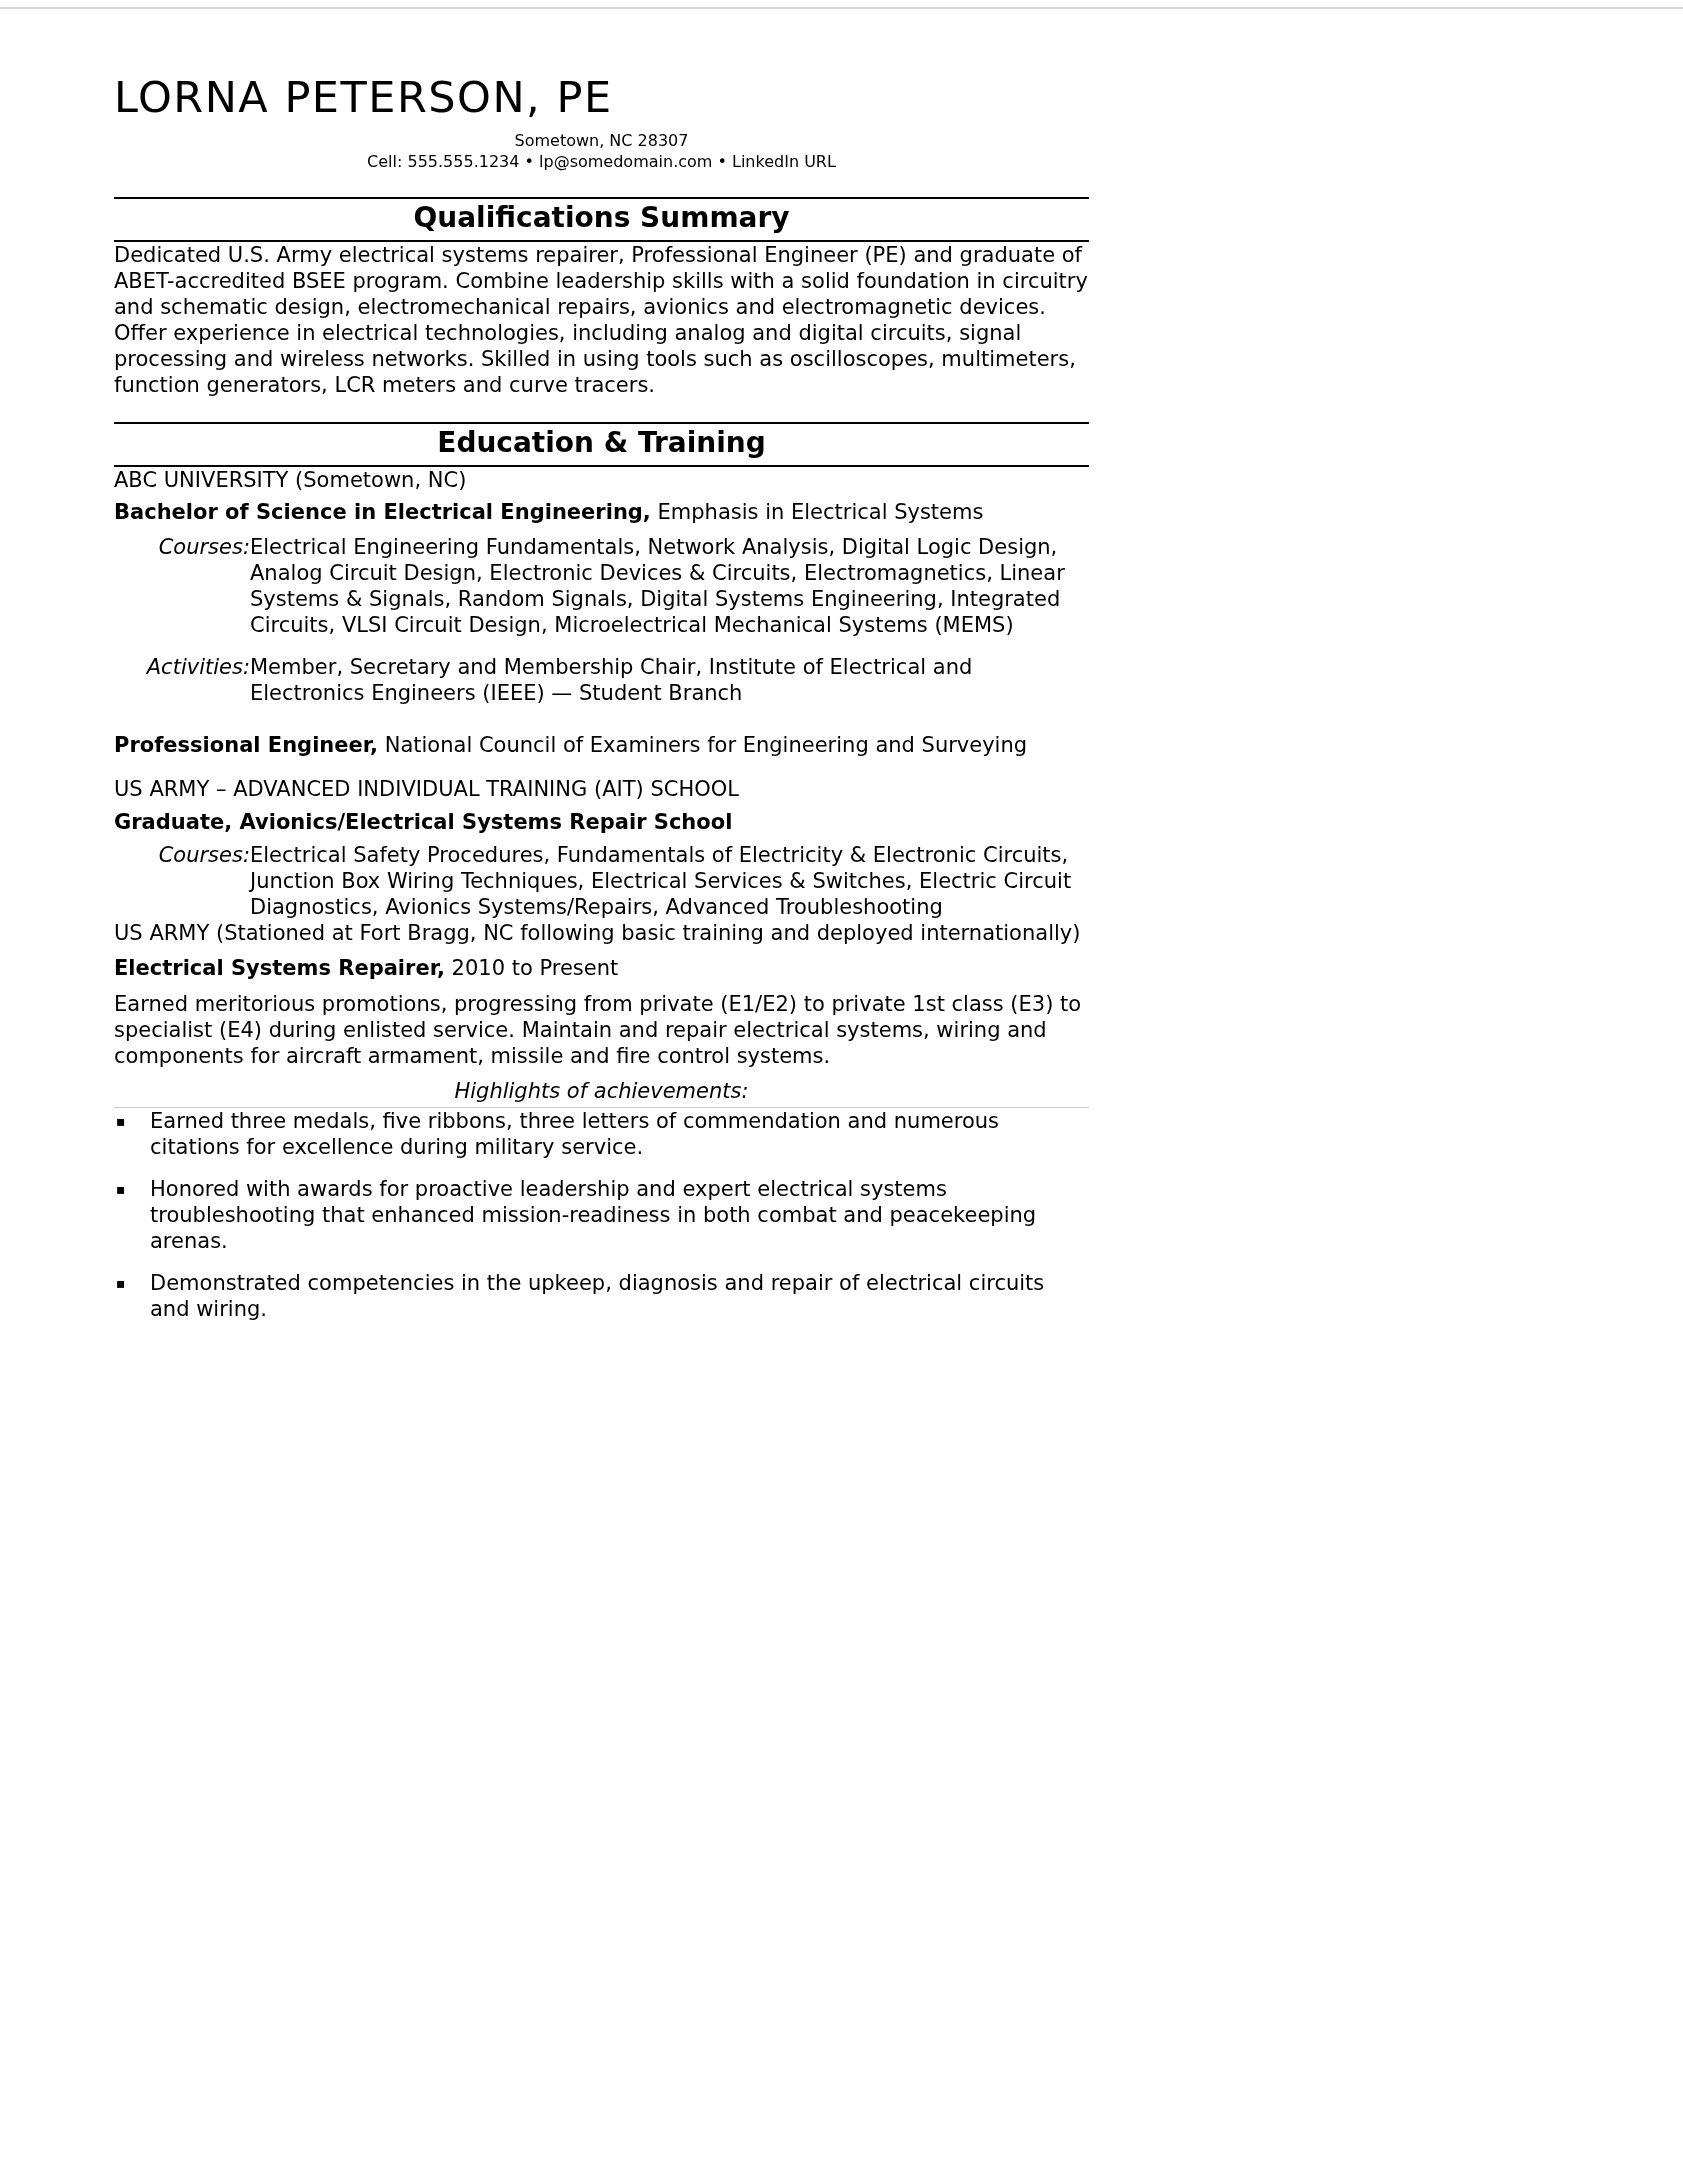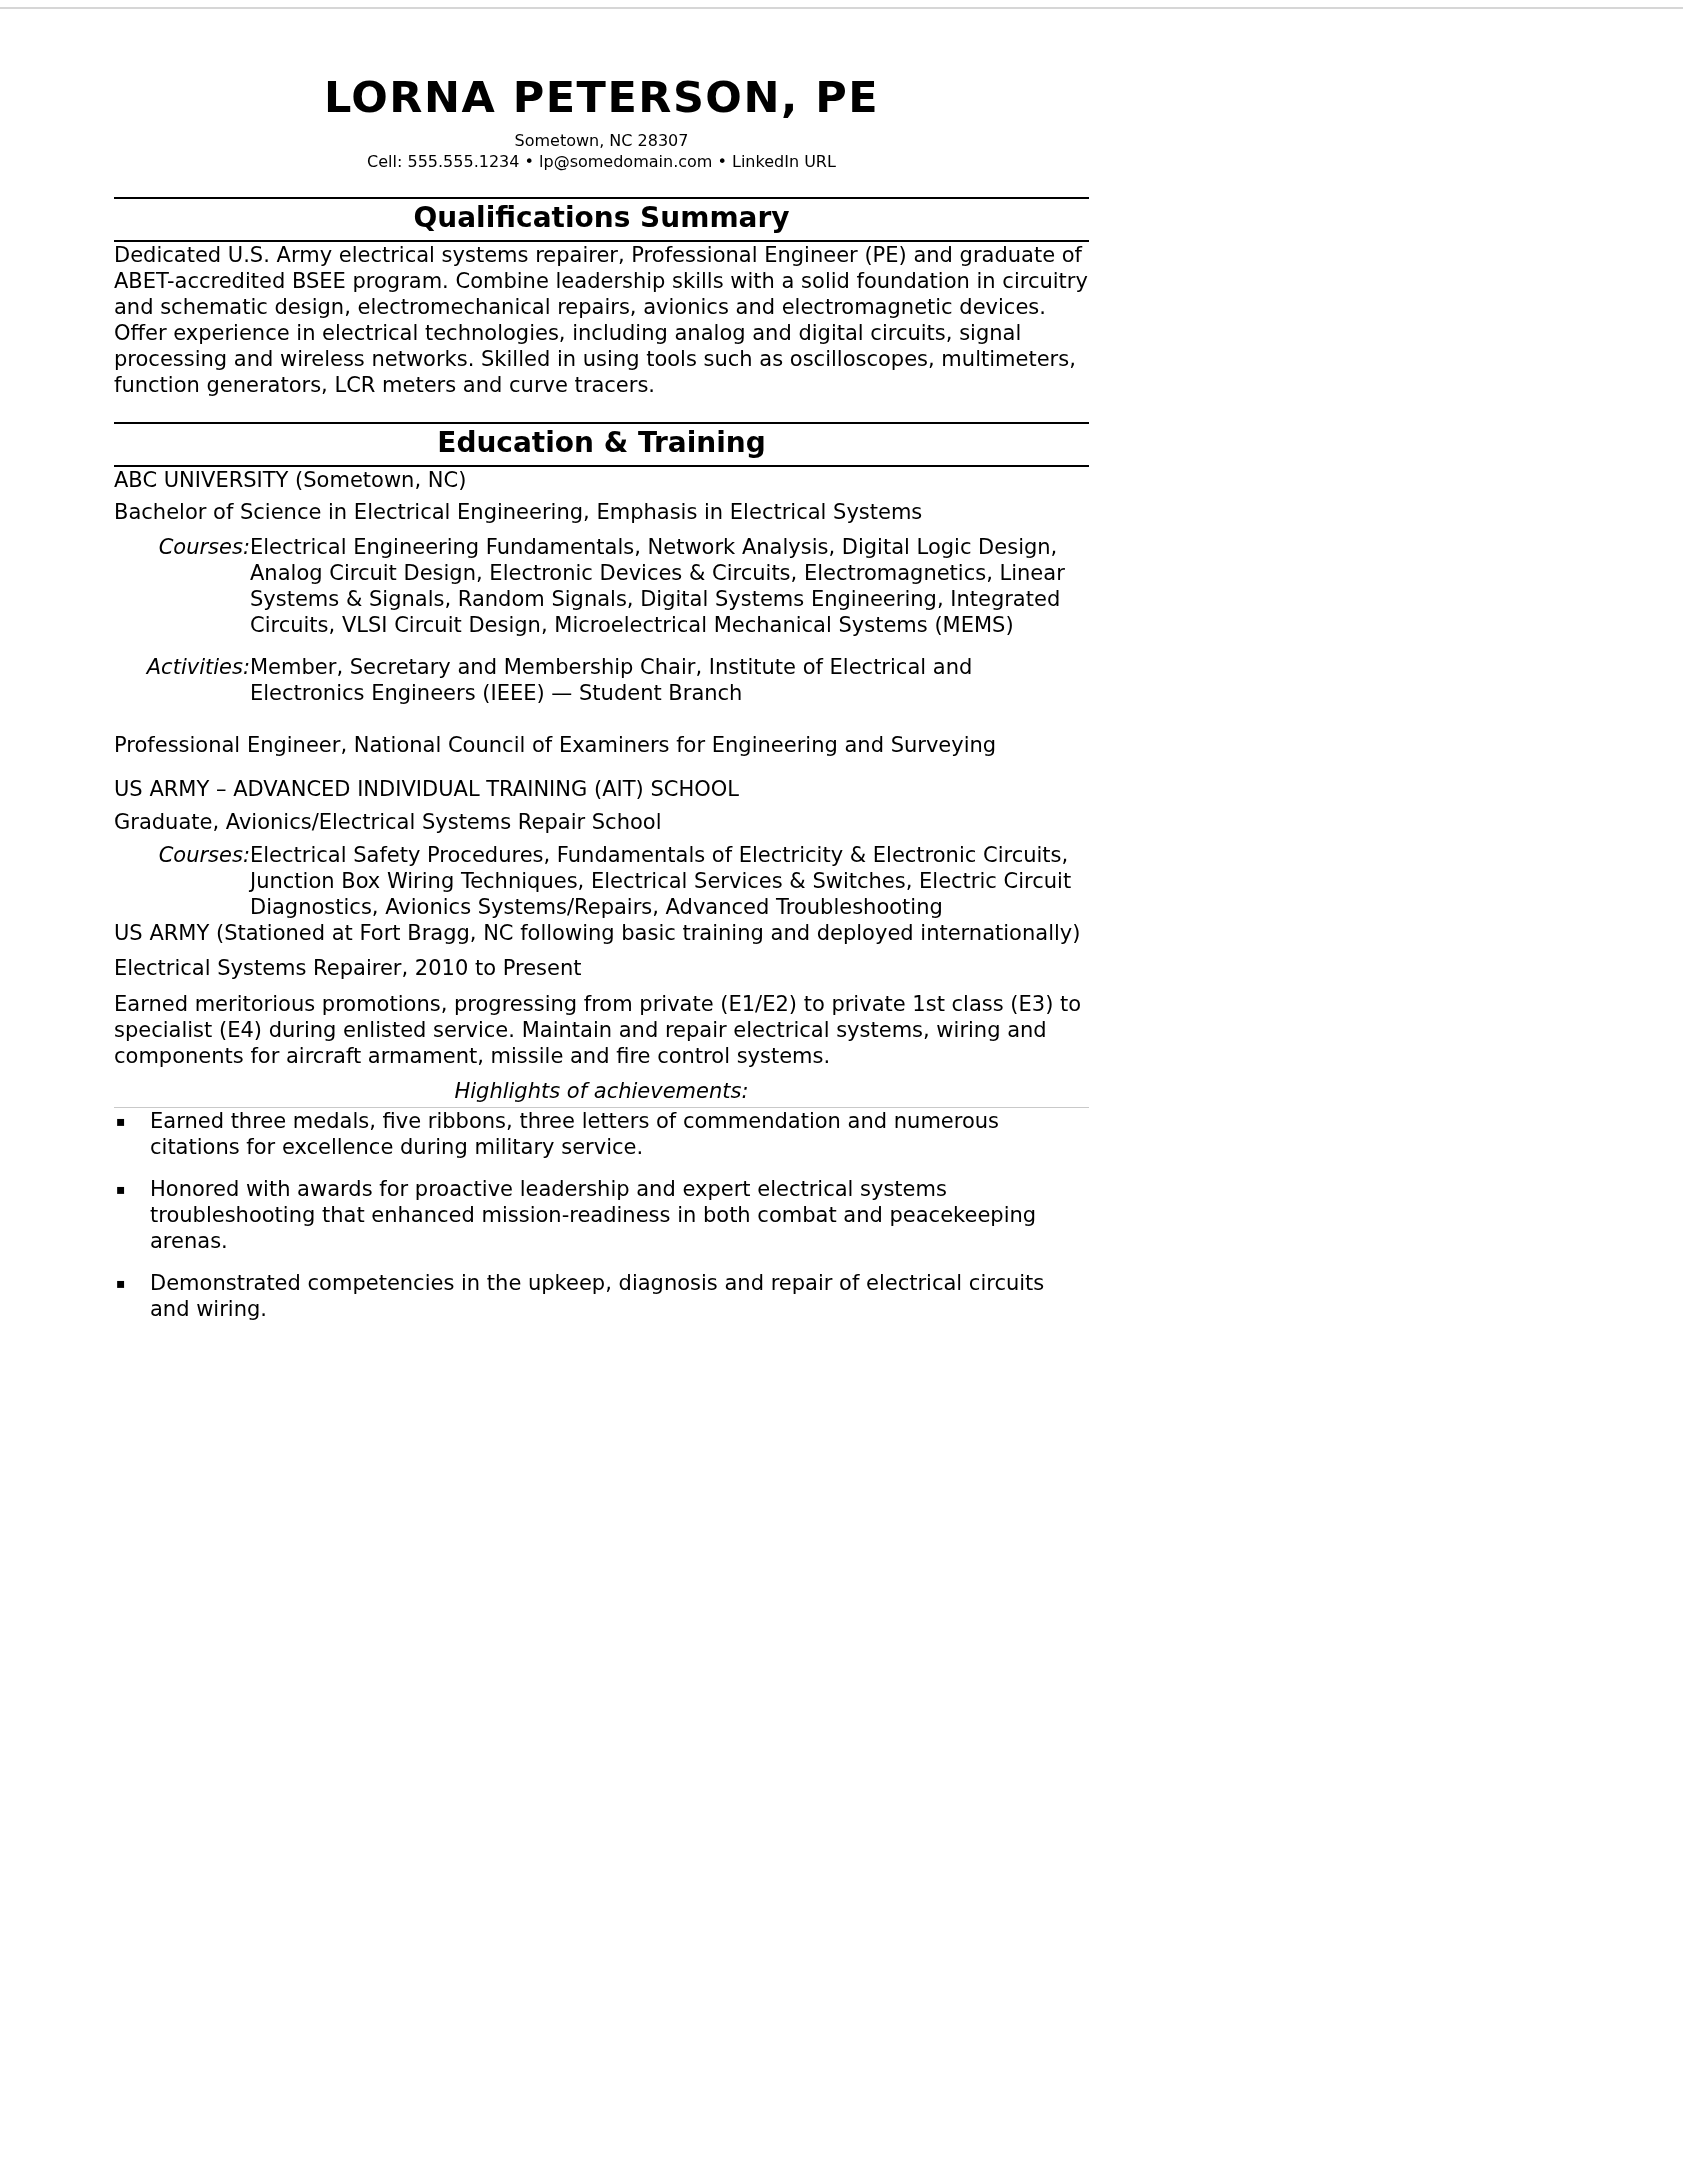--- a/index.html
+++ b/index.html
@@ -18,22 +18,22 @@
     width: 100%;
   }
   .content {
     width: 1089px;
     padding-left: 114px;
     padding-top: 65px;
   }
   
   .name {
     font-size: 43px;
-    font-weight: bold;
-    text-align: center;
+    font-weight: normal;
+    text-align: left;
     letter-spacing: 1.5px;
     margin-bottom: 10px;
     line-height: 1.1;
   }
   .subline {
     font-size: 16px;
     text-align: center;
     line-height: 1.3;
   }
   
@@ -45,21 +45,21 @@
     border-bottom: 2px solid #000;
     padding: 3px 0 6px 0;
     margin-top: 24px;
     line-height: 1.15;
   }
   
   .body-text, .label-row, .plain-line, .bold-lead-line {
     font-size: 21px;
     line-height: 26px;
   }
-  .bold-lead { font-weight: normal; }
+  .bold-lead { font-weight: bold; }
   
   .label-row { display: flex; }
   .row-label {
     width: 136px;
     flex-shrink: 0;
     font-style: italic;
     text-align: right;
   }
   .row-text { flex: 1; }
   

